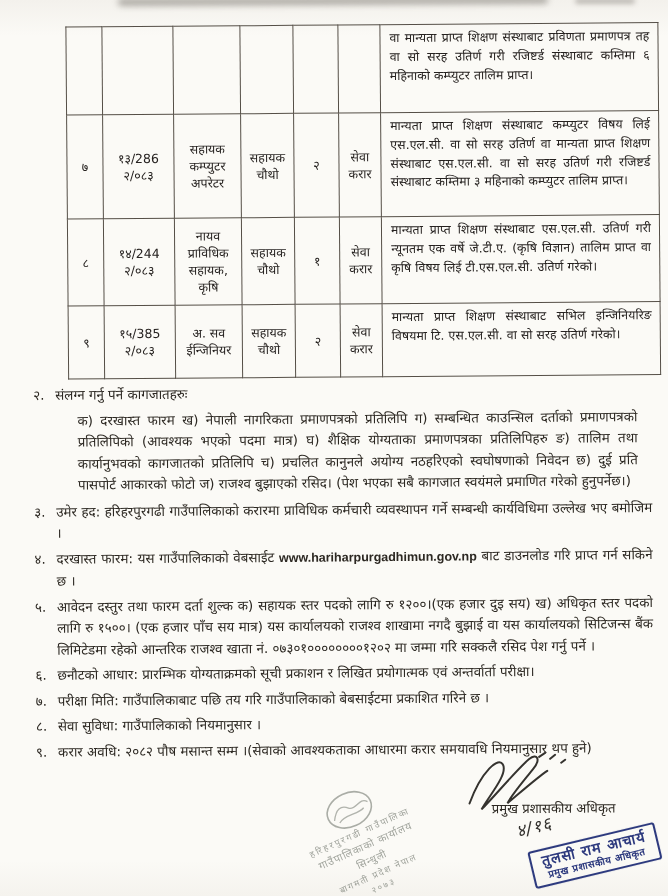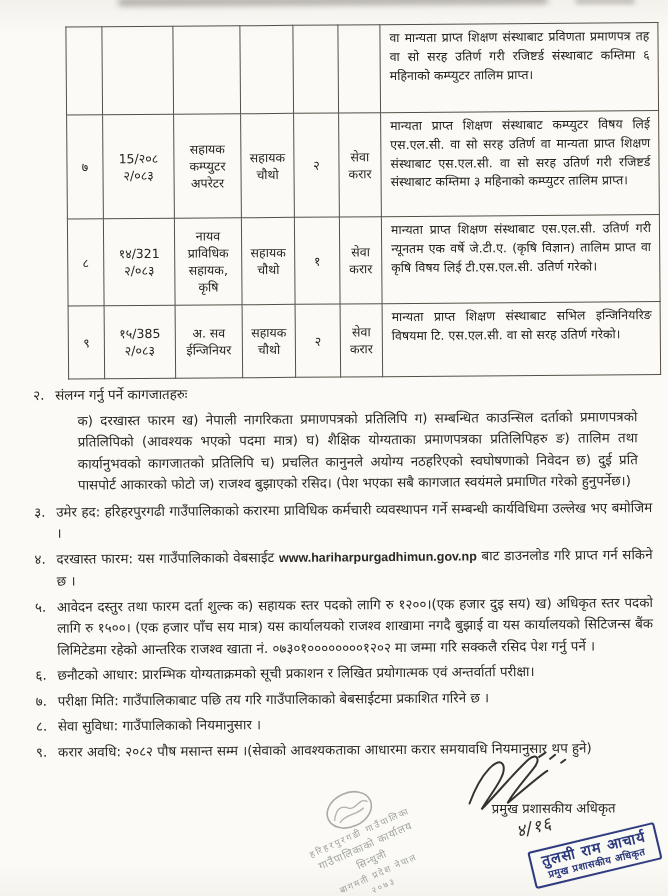--- a/index.html
+++ b/index.html
@@ -124,33 +124,33 @@
         <td></td>
         <td></td>
         <td></td>
         <td></td>
         <td></td>
         <td class="qual">वा मान्यता प्राप्त शिक्षण संस्थाबाट प्रविणता प्रमाणपत्र तह वा सो सरह उतिर्ण गरी रजिष्टर्ड संस्थाबाट कम्तिमा ६ महिनाको कम्प्युटर तालिम प्राप्त।</td>
       </tr>
       <tr class="r7">
         <td>७</td>
         <td>
-          <div>15/२०८</div>
+          <div>१३/286</div>
           <div>२/०८३</div>
         </td>
         <td>सहायक कम्प्युटर अपरेटर</td>
         <td>सहायक चौथो</td>
         <td>२</td>
         <td>सेवा करार</td>
         <td class="qual">मान्यता प्राप्त शिक्षण संस्थाबाट कम्प्युटर विषय लिई एस.एल.सी. वा सो सरह उतिर्ण वा मान्यता प्राप्त शिक्षण संस्थाबाट एस.एल.सी. वा सो सरह उतिर्ण गरी रजिष्टर्ड संस्थाबाट कम्तिमा ३ महिनाको कम्प्युटर तालिम प्राप्त।</td>
       </tr>
       <tr class="r8">
         <td>८</td>
         <td>
-          <div>१४/321</div>
+          <div>१४/244</div>
           <div>२/०८३</div>
         </td>
         <td>नायव प्राविधिक सहायक, कृषि</td>
         <td>सहायक चौथो</td>
         <td>१</td>
         <td>सेवा करार</td>
         <td class="qual">मान्यता प्राप्त शिक्षण संस्थाबाट एस.एल.सी. उतिर्ण गरी न्यूनतम एक वर्षे जे.टी.ए. (कृषि विज्ञान) तालिम प्राप्त वा कृषि विषय लिई टी.एस.एल.सी. उतिर्ण गरेको।</td>
       </tr>
       <tr class="r9">
         <td>९</td>

